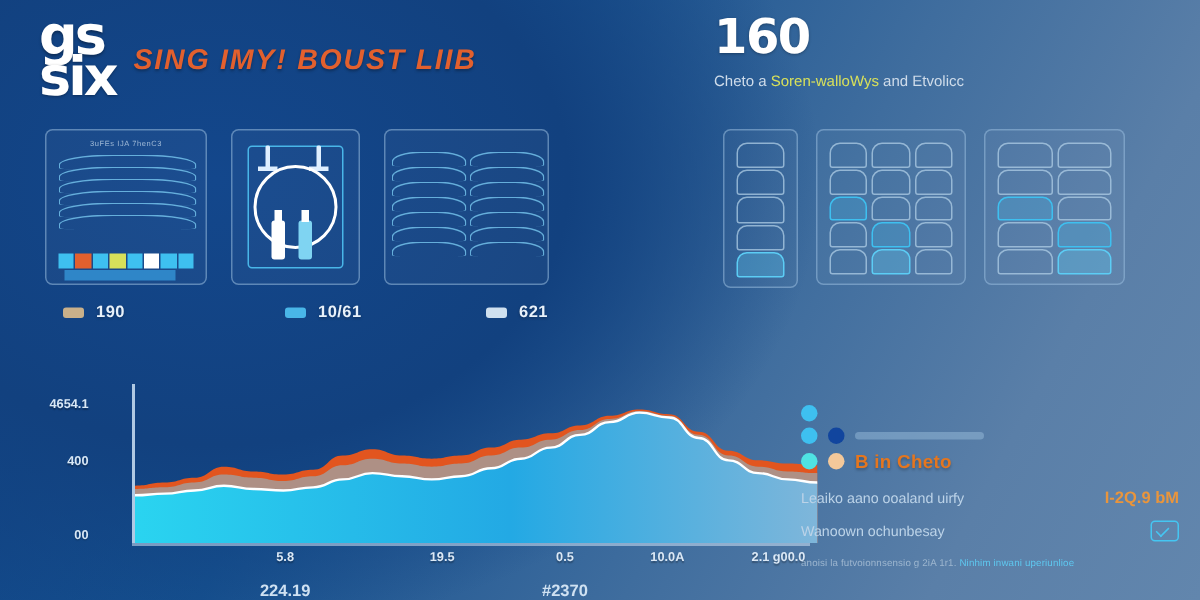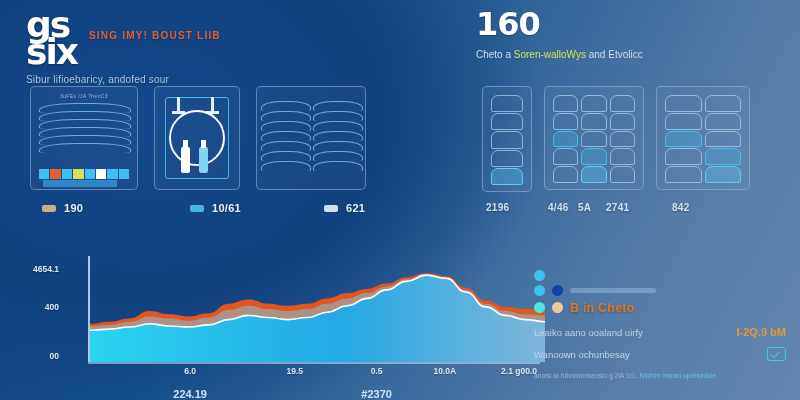--- a/index.html
+++ b/index.html
@@ -21,23 +21,24 @@
   .hdr-right{left:446px;top:8px;width:340px;margin-left:30px;}
 
   .logo-row{display:flex;align-items:flex-start;gap:12px;}
   .logo-mark{
     font-size:36px;font-weight:700;letter-spacing:-2px;line-height:.92;
     color:#ffffff;text-shadow:0 1px 2px rgba(0,0,0,.35);
     font-family:"DejaVu Sans", sans-serif;
   }
   .logo-mark .l2{display:block;margin-top:-6px;}
   .hdr-title{
-    margin-top:22px;font-size:10px;font-weight:700;letter-spacing:1.2px;
+    margin-top:22px;font-size:19px;font-weight:700;letter-spacing:1.2px;
     color:#e2602e;text-shadow:0 1px 2px rgba(0,0,0,.3);
     white-space:nowrap;
+    font-style:italic;
   }
   .hdr-sub{
     margin-top:6px;font-size:10px;color:#aec4de;letter-spacing:.2px;
     text-shadow:0 1px 1px rgba(0,0,0,.25);
   }
   .logo-mark2{
     font-size:32px;font-weight:700;color:#ffffff;letter-spacing:-1px;
     line-height:1;font-family:"DejaVu Sans", sans-serif;
     text-shadow:0 1px 2px rgba(0,0,0,.3);
   }
@@ -155,21 +156,20 @@
 <div id="app">
 
   <div class="pane hdr-left">
     <div class="logo-row">
       <div class="logo-mark">
         <span>gs</span>
         <span class="l2">six</span>
       </div>
       <div class="hdr-title">SING IMY! BOUST LIIB</div>
     </div>
-    <div class="hdr-sub">Sibur lifioebaricy, andofed sour</div>
   </div>
 
   <div class="pane hdr-right">
     <div class="logo-mark2">160</div>
     <div class="hdr-sub2">
       <span>Cheto a </span><span class="hl">Soren-walloWys</span><span> and Etvolicc</span>
     </div>
   </div>
 
   <div class="pane cards-left">
@@ -282,27 +282,20 @@
     <div class="numitem" style="width:134px;">
       <span class="swatch" style="background:#49b6e8;"></span>
       <span class="numtxt">10/61</span>
     </div>
     <div class="numitem">
       <span class="swatch" style="background:#cfe0ef;"></span>
       <span class="numtxt">621</span>
     </div>
   </div>
 
-  <div class="pane nums-right">
-    <span class="numtxt sm" style="width:62px;">2196</span>
-    <span class="numtxt sm" style="width:30px;">4/46</span>
-    <span class="numtxt sm" style="width:28px;">5A</span>
-    <span class="numtxt sm" style="width:66px;">2741</span>
-    <span class="numtxt sm">842</span>
-  </div>
 
   <div class="pane chart-wrap">
     <div class="axis"></div>
     <div class="axis-x"></div>
     <div id="ylabels">
         <div class="ylab" style="top: 16.72px; right: calc(100% - 52px);">4654.1</div>
         <div class="ylab" style="top: 54.88px; right: calc(100% - 52px);">400</div>
         <div class="ylab" style="top: 103.64px; right: calc(100% - 52px);">00</div>
       </div>
     <div class="plot">
@@ -314,21 +307,21 @@
               <stop offset="1" stop-color="#7fb6da"></stop>
             </linearGradient>
           </defs>
           <path d="M0.0,67.8 C9.9,67.8 9.9,65.7 19.8,65.7 C29.7,65.7 29.7,62.5 39.6,62.5 C49.5,62.5 49.5,55.1 59.3,55.1 C69.2,55.1 69.2,58.3 79.1,58.3 C89.0,58.3 89.0,60.4 98.9,60.4 C108.8,60.4 108.8,57.2 118.7,57.2 C128.6,57.2 128.6,47.7 138.5,47.7 C148.4,47.7 148.4,43.5 158.3,43.5 C168.2,43.5 168.2,47.7 178.0,47.7 C187.9,47.7 187.9,49.8 197.8,49.8 C207.7,49.8 207.7,47.7 217.6,47.7 C227.5,47.7 227.5,42.4 237.4,42.4 C247.3,42.4 247.3,37.1 257.2,37.1 C267.1,37.1 267.1,32.9 277.0,32.9 C286.8,32.9 286.8,27.6 296.7,27.6 C306.6,27.6 306.6,21.2 316.5,21.2 C326.4,21.2 326.4,17.0 336.3,17.0 C346.2,17.0 346.2,20.1 356.1,20.1 C366.0,20.1 366.0,31.8 375.9,31.8 C385.8,31.8 385.8,44.5 395.7,44.5 C405.5,44.5 405.5,50.9 415.4,50.9 C425.3,50.9 425.3,53.0 435.2,53.0 C445.1,53.0 445.1,54.1 455.0,54.1 L455,106 L0,106 Z" fill="#e2551f" opacity="1"></path>
           <path d="M0.0,70.0 C9.9,70.0 9.9,68.9 19.8,68.9 C29.7,68.9 29.7,65.7 39.6,65.7 C49.5,65.7 49.5,60.4 59.3,60.4 C69.2,60.4 69.2,62.5 79.1,62.5 C89.0,62.5 89.0,64.7 98.9,64.7 C108.8,64.7 108.8,61.5 118.7,61.5 C128.6,61.5 128.6,54.1 138.5,54.1 C148.4,54.1 148.4,49.8 158.3,49.8 C168.2,49.8 168.2,53.0 178.0,53.0 C187.9,53.0 187.9,55.1 197.8,55.1 C207.7,55.1 207.7,53.0 217.6,53.0 C227.5,53.0 227.5,47.7 237.4,47.7 C247.3,47.7 247.3,42.4 257.2,42.4 C267.1,42.4 267.1,37.1 277.0,37.1 C286.8,37.1 286.8,30.7 296.7,30.7 C306.6,30.7 306.6,23.3 316.5,23.3 C326.4,23.3 326.4,18.0 336.3,18.0 C346.2,18.0 346.2,21.2 356.1,21.2 C366.0,21.2 366.0,33.9 375.9,33.9 C385.8,33.9 385.8,47.7 395.7,47.7 C405.5,47.7 405.5,55.1 415.4,55.1 C425.3,55.1 425.3,58.3 435.2,58.3 C445.1,58.3 445.1,59.4 455.0,59.4 L455,106 L0,106 Z" fill="#9aa7ad" opacity="0.72"></path>
           <path d="M0.0,74.2 C9.9,74.2 9.9,73.1 19.8,73.1 C29.7,73.1 29.7,71.0 39.6,71.0 C49.5,71.0 49.5,67.8 59.3,67.8 C69.2,67.8 69.2,70.0 79.1,70.0 C89.0,70.0 89.0,71.0 98.9,71.0 C108.8,71.0 108.8,68.9 118.7,68.9 C128.6,68.9 128.6,63.6 138.5,63.6 C148.4,63.6 148.4,59.4 158.3,59.4 C168.2,59.4 168.2,61.5 178.0,61.5 C187.9,61.5 187.9,63.6 197.8,63.6 C207.7,63.6 207.7,61.5 217.6,61.5 C227.5,61.5 227.5,56.2 237.4,56.2 C247.3,56.2 247.3,49.8 257.2,49.8 C267.1,49.8 267.1,42.4 277.0,42.4 C286.8,42.4 286.8,33.9 296.7,33.9 C306.6,33.9 306.6,25.4 316.5,25.4 C326.4,25.4 326.4,19.1 336.3,19.1 C346.2,19.1 346.2,22.3 356.1,22.3 C366.0,22.3 366.0,36.0 375.9,36.0 C385.8,36.0 385.8,50.9 395.7,50.9 C405.5,50.9 405.5,59.4 415.4,59.4 C425.3,59.4 425.3,63.6 435.2,63.6 C445.1,63.6 445.1,65.7 455.0,65.7 L455,106 L0,106 Z" fill="url(#g1)" opacity="1"></path>
           <path d="M0.0,74.2 C9.9,74.2 9.9,73.1 19.8,73.1 C29.7,73.1 29.7,71.0 39.6,71.0 C49.5,71.0 49.5,67.8 59.3,67.8 C69.2,67.8 69.2,70.0 79.1,70.0 C89.0,70.0 89.0,71.0 98.9,71.0 C108.8,71.0 108.8,68.9 118.7,68.9 C128.6,68.9 128.6,63.6 138.5,63.6 C148.4,63.6 148.4,59.4 158.3,59.4 C168.2,59.4 168.2,61.5 178.0,61.5 C187.9,61.5 187.9,63.6 197.8,63.6 C207.7,63.6 207.7,61.5 217.6,61.5 C227.5,61.5 227.5,56.2 237.4,56.2 C247.3,56.2 247.3,49.8 257.2,49.8 C267.1,49.8 267.1,42.4 277.0,42.4 C286.8,42.4 286.8,33.9 296.7,33.9 C306.6,33.9 306.6,25.4 316.5,25.4 C326.4,25.4 326.4,19.1 336.3,19.1 C346.2,19.1 346.2,22.3 356.1,22.3 C366.0,22.3 366.0,36.0 375.9,36.0 C385.8,36.0 385.8,50.9 395.7,50.9 C405.5,50.9 405.5,59.4 415.4,59.4 C425.3,59.4 425.3,63.6 435.2,63.6 C445.1,63.6 445.1,65.7 455.0,65.7" fill="none" stroke="#ffffff" stroke-width="1.6"></path>
         </svg>
     </div>
     <div id="xlabels">
-        <div class="xlab" style="left: 160.1px;">6.0</div>
+        <div class="xlab" style="left: 160.1px;">5.8</div>
         <div class="xlab2" style="left: 160.1px;">224.19</div>
         <div class="xlab" style="left: 264.75px;">19.5</div>
         <div class="xlab" style="left: 346.65px;">0.5</div>
         <div class="xlab2" style="left: 346.65px;">#2370</div>
         <div class="xlab" style="left: 414.9px;">10.0A</div>
         <div class="xlab" style="left: 489px;">2.1 g00.0</div>
       </div>
   </div>
 
   <div class="pane legend">

